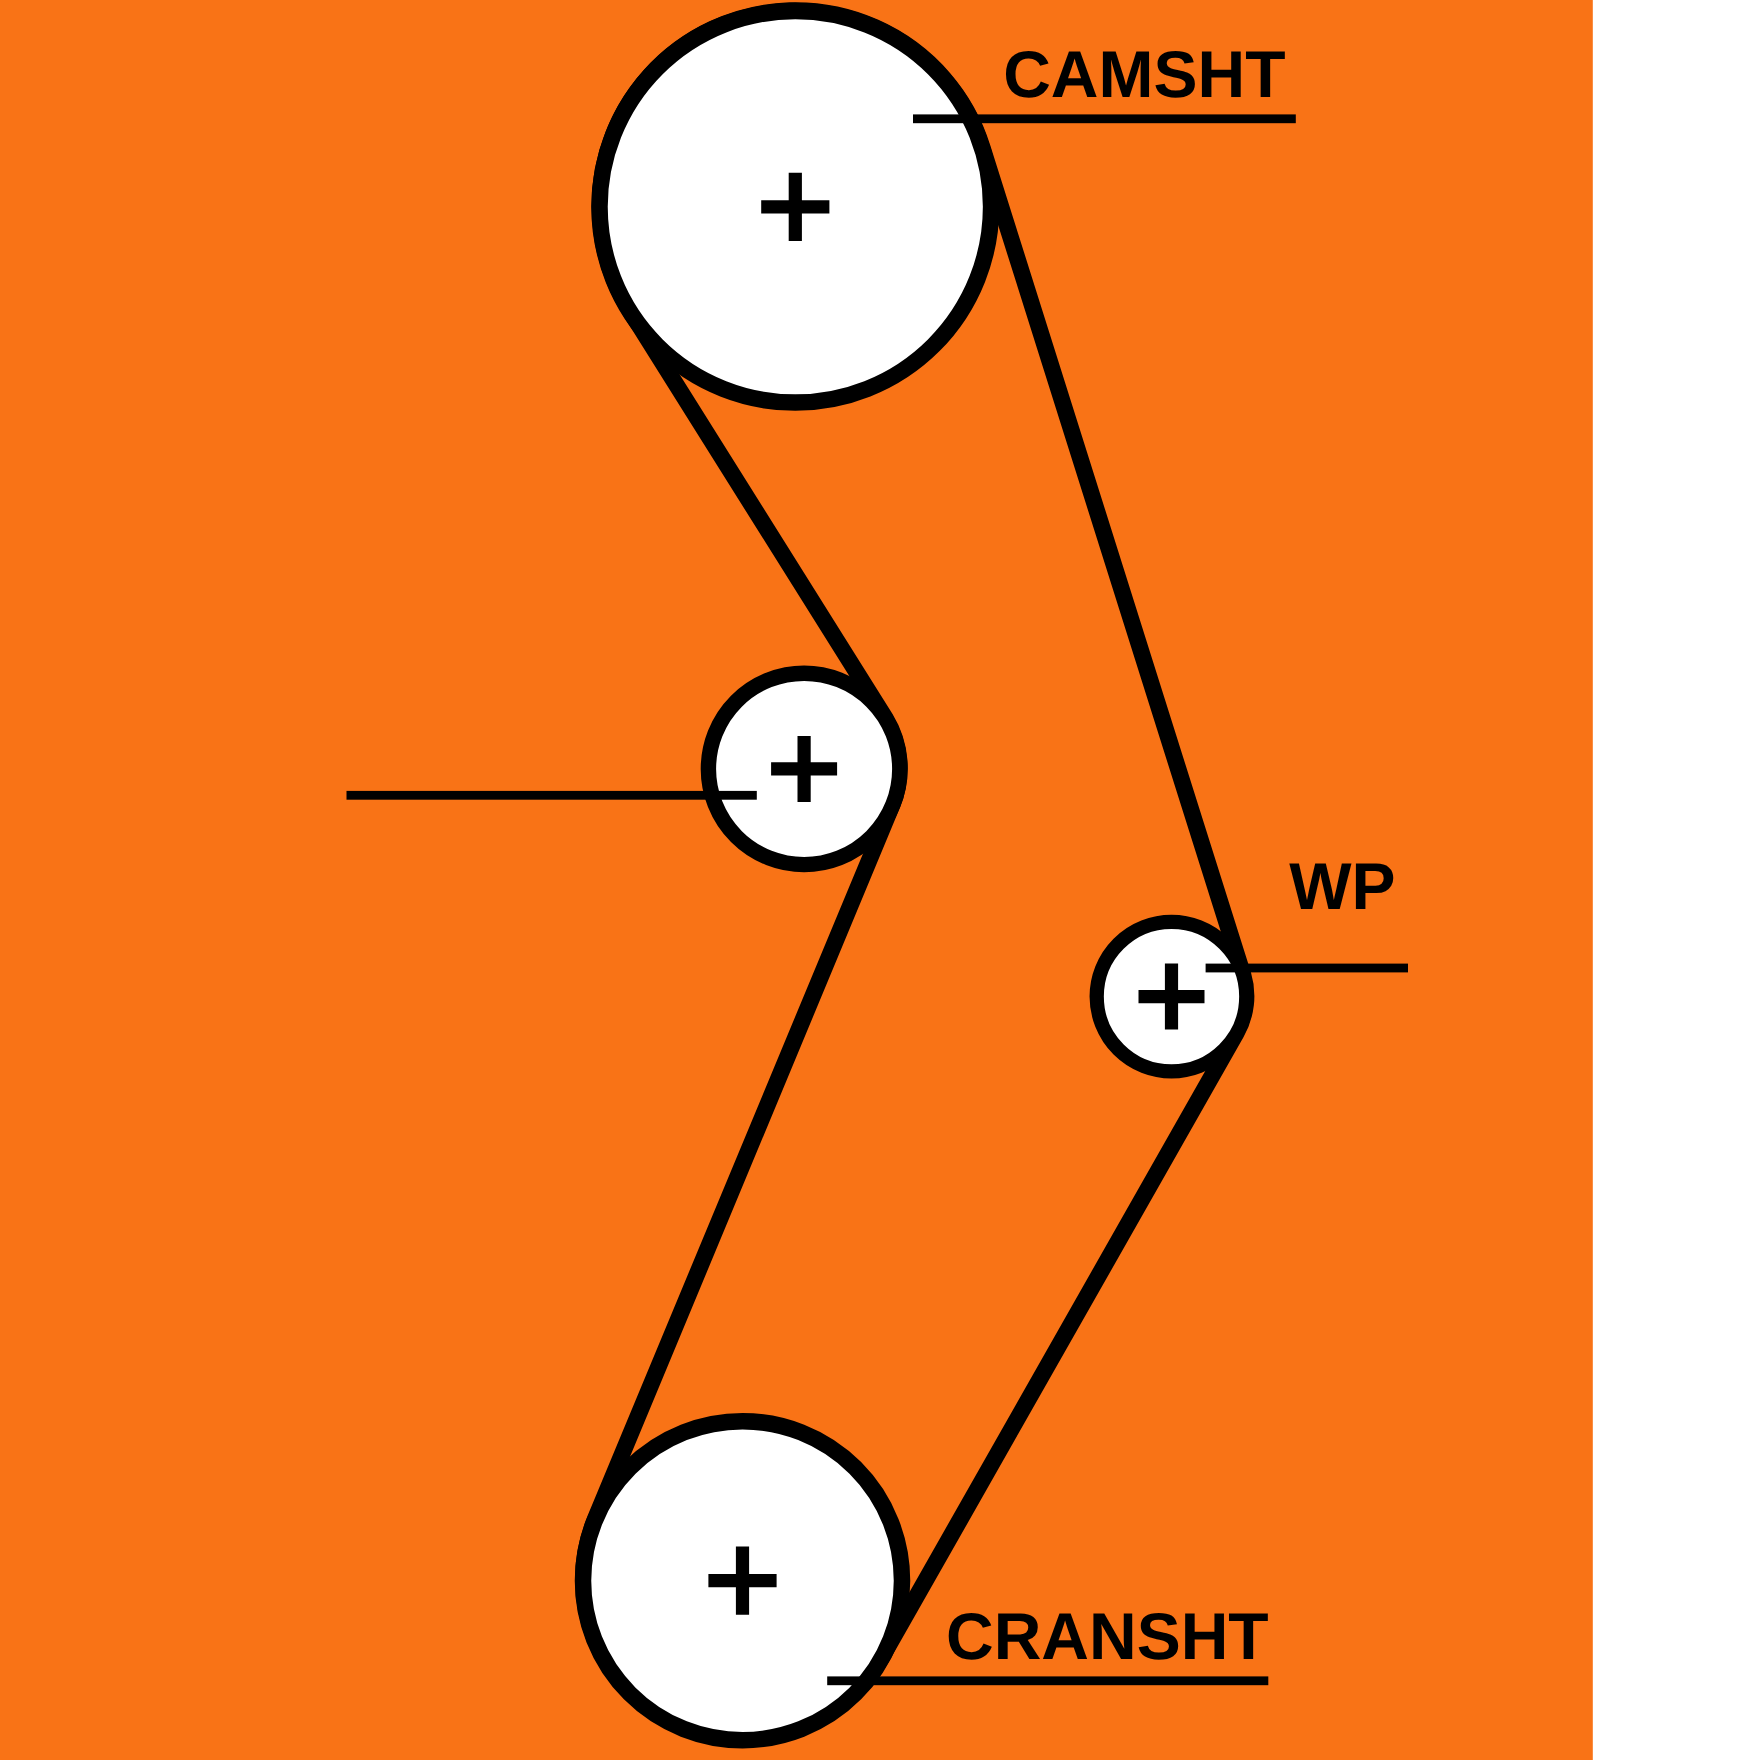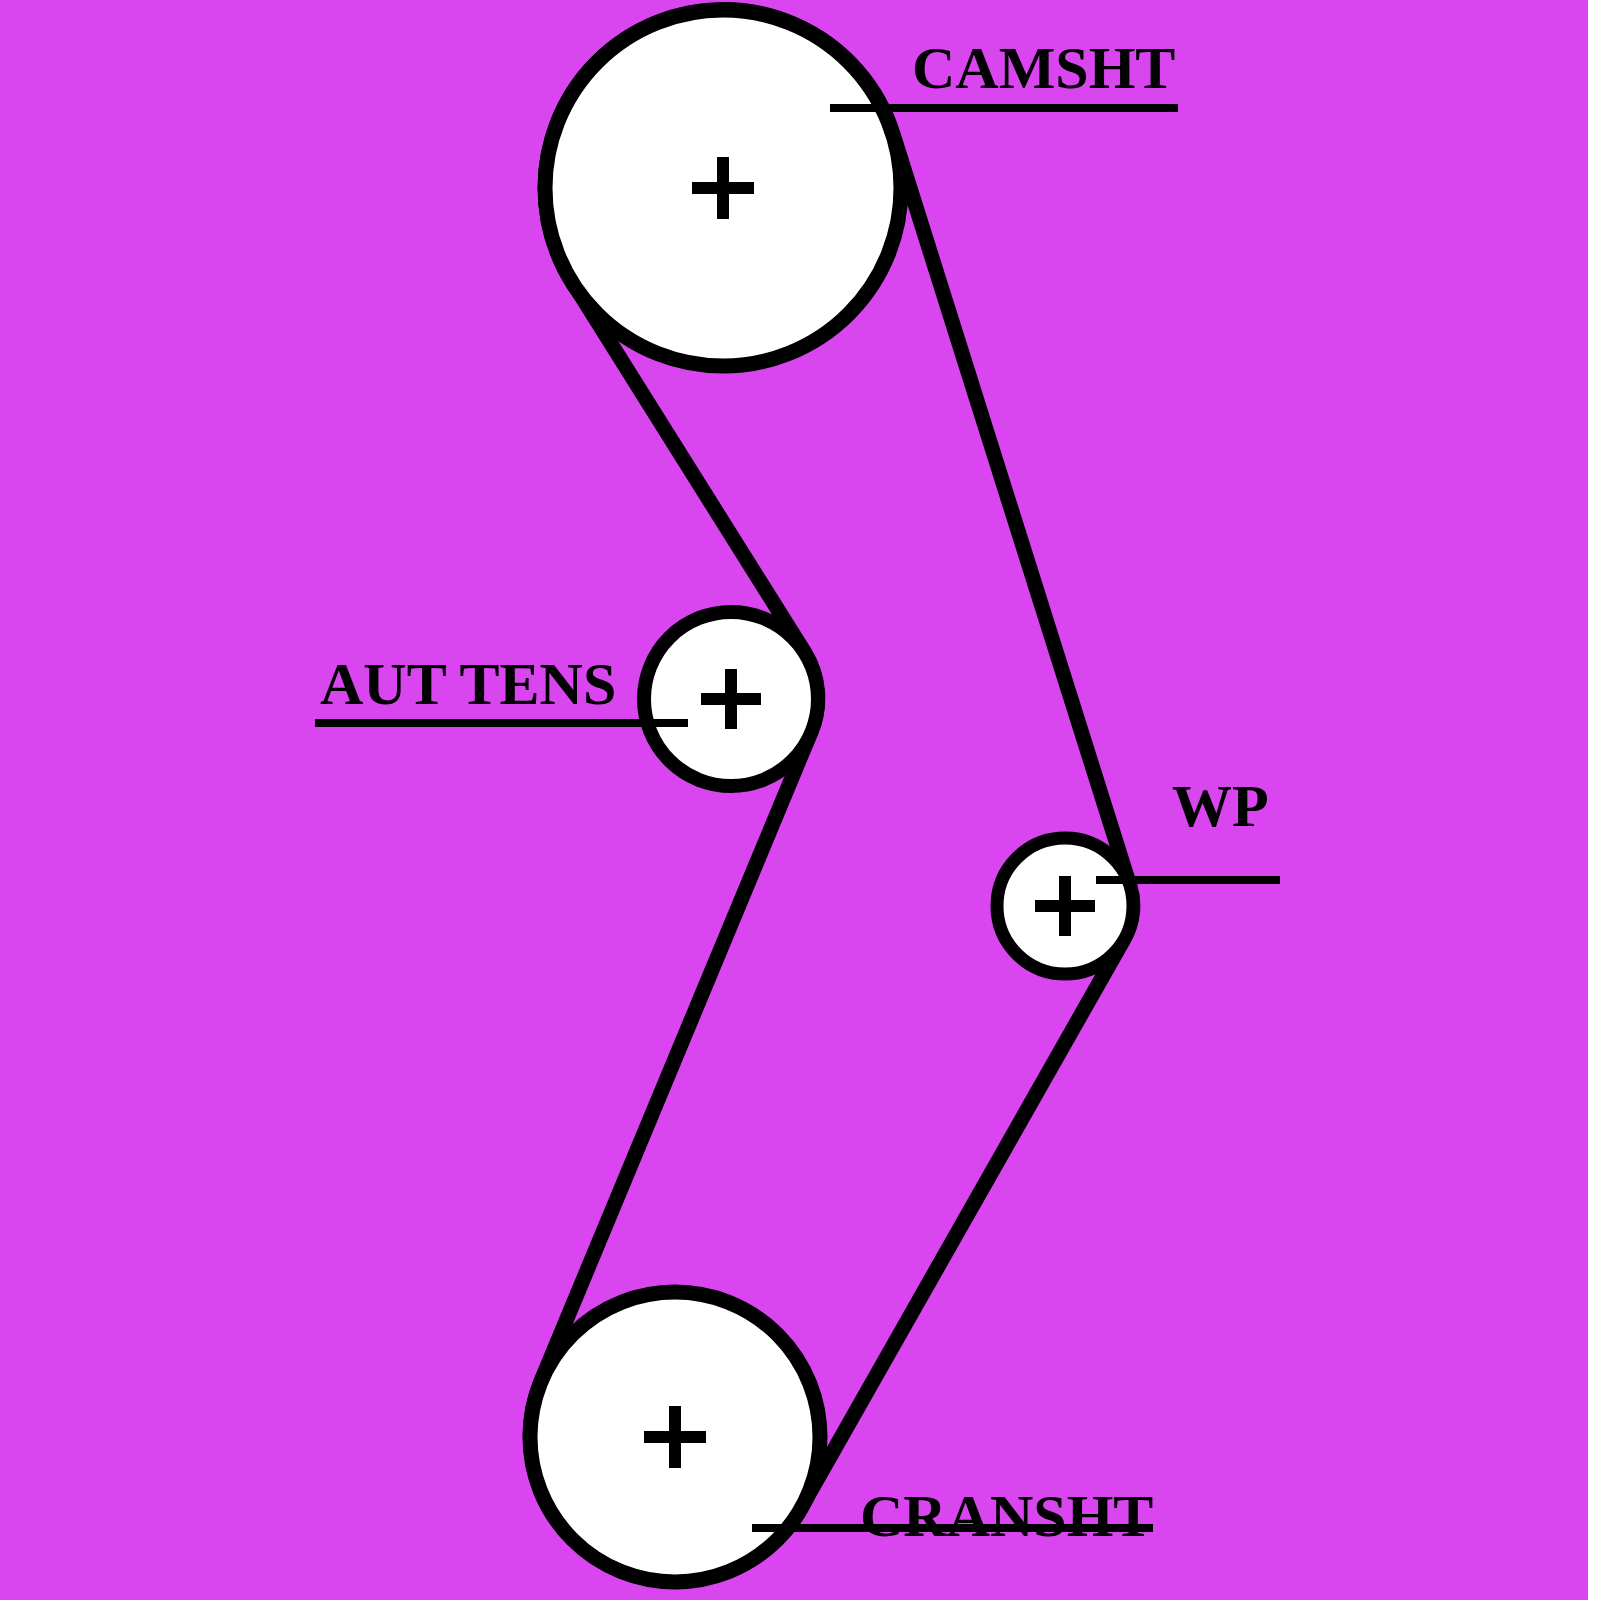--- a/index.html
+++ b/index.html
@@ -2,25 +2,25 @@
 <html><head>
 <meta charset="utf-8">
 <style>
   html, body {
     margin: 0;
     padding: 0;
     background: #ffffff;
   }
   .stage {
     position: relative;
-    width: 1588px;
+    width: 1448px;
     height: 1600px;
-    background: #d946ef;
+    background: #f97316;
     overflow: hidden;
-    font-family: Liberation Serif, serif;
+    font-family: Liberation Sans, sans-serif;
   }
   .stage svg {
     position: absolute;
     left: 0;
     top: 0;
     width: 1600px;
     height: 1600px;
   }
   .label {
     position: absolute;
@@ -73,17 +73,16 @@
         </g>
       </g>
   </svg>
 
   <div class="leader" id="leader-camsht" style="background: rgb(0, 0, 0);"></div>
   <div class="leader" id="leader-auttens" style="background: rgb(0, 0, 0);"></div>
   <div class="leader" id="leader-wp" style="background: rgb(0, 0, 0);"></div>
   <div class="leader" id="leader-cransht" style="background: rgb(0, 0, 0);"></div>
 
   <div class="label" id="label-camsht" style="color: rgb(0, 0, 0);">CAMSHT</div>
-  <div class="label" id="label-auttens" style="color: rgb(0, 0, 0);">AUT TENS</div>
   <div class="label" id="label-wp" style="color: rgb(0, 0, 0);">WP</div>
-  <div class="label" id="label-cransht" style="color: rgb(0, 0, 0); margin-top: 28px;">CRANSHT</div>
+  <div class="label" id="label-cransht" style="color: rgb(0, 0, 0);">CRANSHT</div>
 
 </div>
 
 </body></html>

